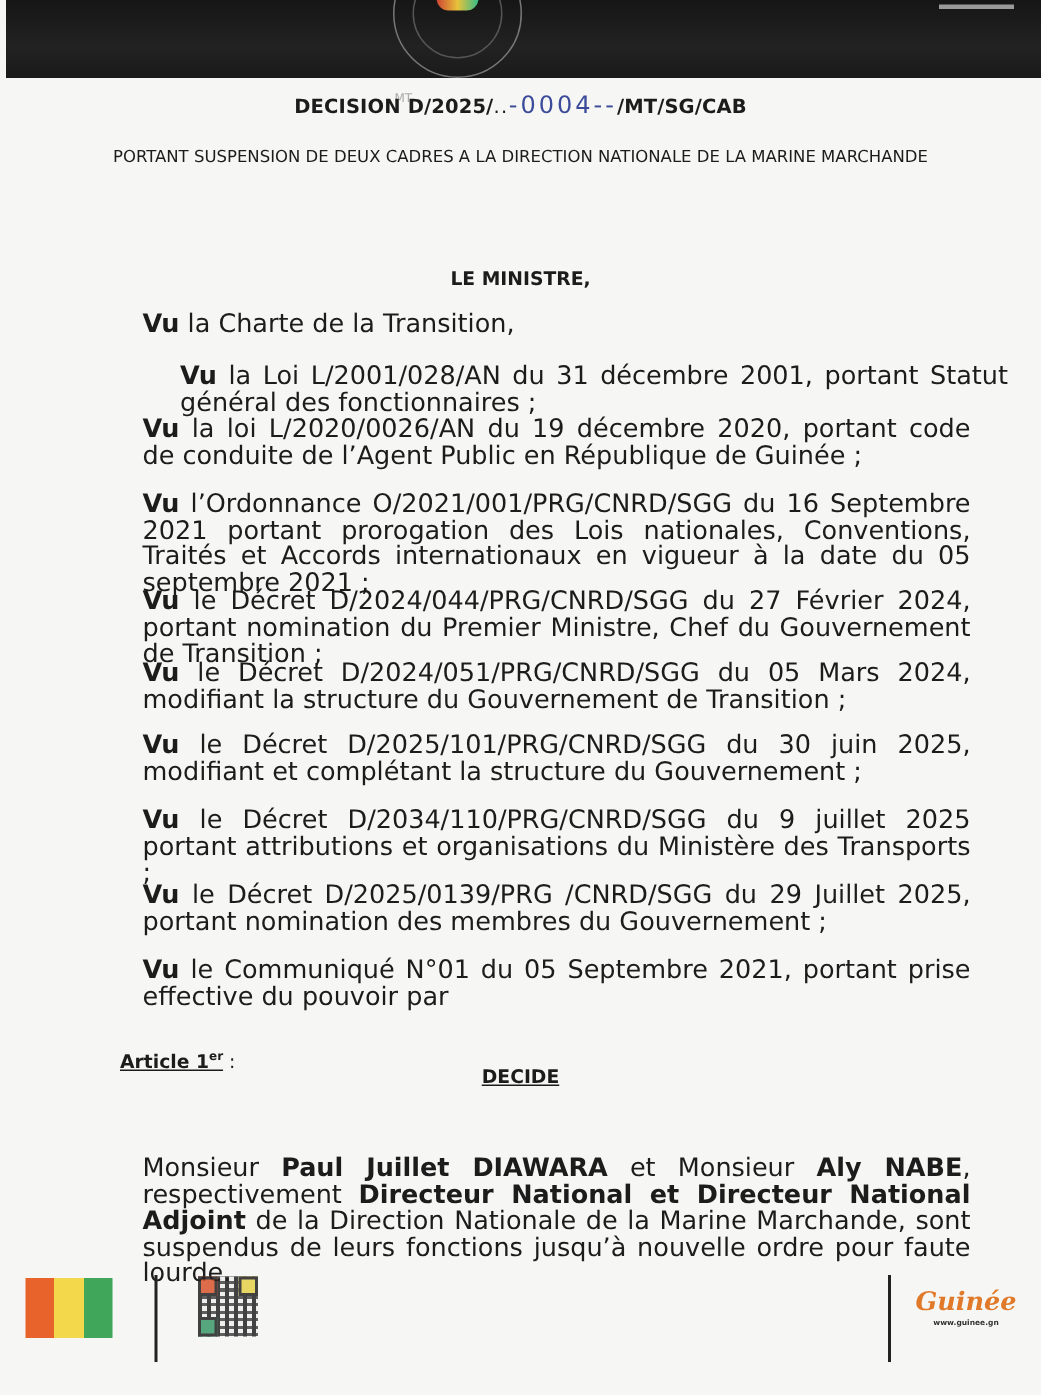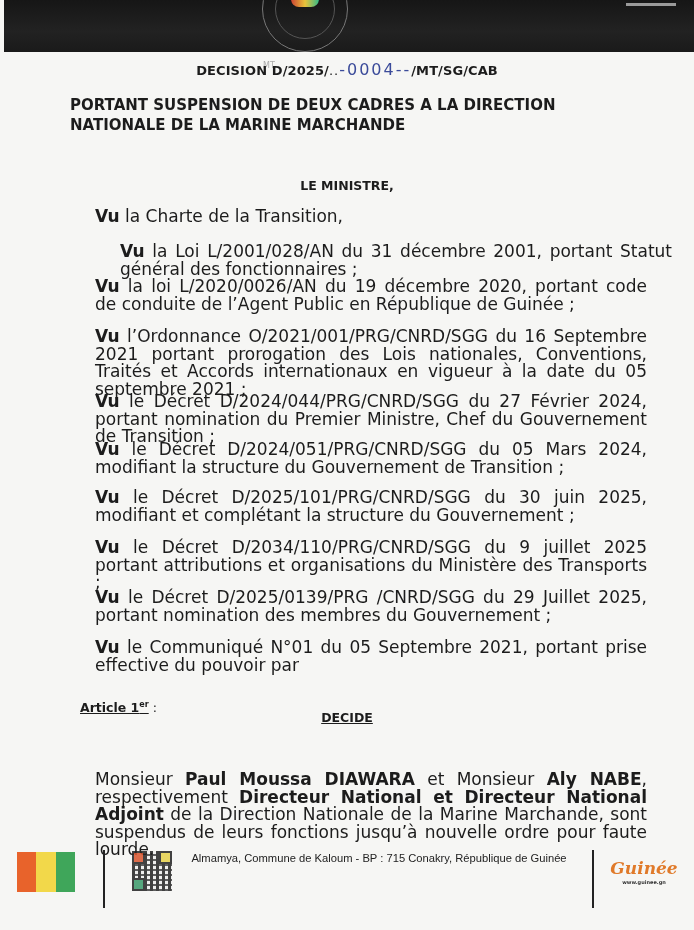--- a/index.html
+++ b/index.html
@@ -32,22 +32,22 @@
   .seal-label {
     position: absolute; left: 0; right: 0; top: 56px; text-align: left;
     font-size: 8px; color: #aaa; font-family: "DejaVu Sans", sans-serif; margin-top: 38px;
   }
   .title {
     position: absolute; left: 0; right: 0; top: 60px; text-align: center;
     font-weight: bold; font-size: 13px; letter-spacing: 0.1px;
   }
   .title .num { color: #3b4b9a; font-weight: normal; letter-spacing: 2px; font-size: 16px; }
   .subject {
-    position: absolute; left: 70px; right: 70px; top: 95px; 
-    font-weight: bold; font-size: 15px; line-height: 20px;
+    position: absolute; left: 70px; right: 70px; top: 95px; text-align: center;
+    font-weight: normal; font-size: 11px; line-height: 20px;
   }
   .minister {
     position: absolute; left: 0; right: 0; top: 178px; text-align: center;
     font-weight: bold; font-size: 12.5px;
   }
   .body {
     position: absolute; left: 95px; width: 552px; font-size: 17px; line-height: 17.5px; text-align: justify;
   }
   .body b { font-weight: bold; }
   .indent { padding-left: 44px; }
@@ -116,33 +116,32 @@
 <div class="body" style="top:441px;"><b>Vu</b><span> le Décret D/2024/051/PRG/CNRD/SGG du 05 Mars 2024, modifiant la structure du Gouvernement de Transition ;</span></div>
 <div class="body" style="top:489px;"><b>Vu</b><span> le Décret D/2025/101/PRG/CNRD/SGG du 30 juin 2025, modifiant et complétant la structure du Gouvernement ;</span></div>
 <div class="body" style="top:539px;"><b>Vu</b><span> le Décret D/2034/110/PRG/CNRD/SGG du 9 juillet 2025 portant attributions et organisations du Ministère des Transports ;</span></div>
 <div class="body" style="top:589px;"><b>Vu</b><span> le Décret D/2025/0139/PRG /CNRD/SGG du 29 Juillet 2025, portant nomination des membres du Gouvernement ;</span></div>
 <div class="body" style="top:639px;"><b>Vu</b><span> le Communiqué N°01 du 05 Septembre 2021, portant prise effective du pouvoir par</span></div>
 
 <div class="decide">DECIDE</div>
 
 <div class="article"><u><span>Article 1</span><sup>er</sup></u><span style="font-weight:normal"> :</span></div>
 
-<div class="body" style="top:771px;"><span>Monsieur </span><b>Paul Moussa DIAWARA</b><span> et Monsieur </span><b>Aly NABE</b><span>, respectivement </span><b>Directeur National et Directeur National Adjoint</b><span> de la Direction Nationale de la Marine Marchande, sont suspendus de leurs fonctions jusqu’à nouvelle ordre pour faute lourde.</span></div>
+<div class="body" style="top:771px;"><span>Monsieur </span><b>Paul Juillet DIAWARA</b><span> et Monsieur </span><b>Aly NABE</b><span>, respectivement </span><b>Directeur National et Directeur National Adjoint</b><span> de la Direction Nationale de la Marine Marchande, sont suspendus de leurs fonctions jusqu’à nouvelle ordre pour faute lourde.</span></div>
 
 <div class="footer-flag">
   <span id="f0" style="background: rgb(232, 99, 43);"></span>
   <span id="f1" style="background: rgb(242, 216, 74);"></span>
   <span id="f2" style="background: rgb(63, 166, 90);"></span>
 </div>
 <div class="vline" style="left:103px;top:850px;height:58px;"></div>
 <div class="qr">
     <div class="c1"></div>
     <div class="c2"></div>
     <div class="c3"></div>
   </div>
 <div class="address">
-  <div>Almamya, Commune de Kaloum - BP : 715 Conakry, République de Guinée</div>
 </div>
 <div class="vline" style="left:592px;top:850px;height:58px;"></div>
 <div class="brand">
   <span>Guinée</span>
   <small>www.guinee.gn</small>
 </div>
 
 </body></html>

